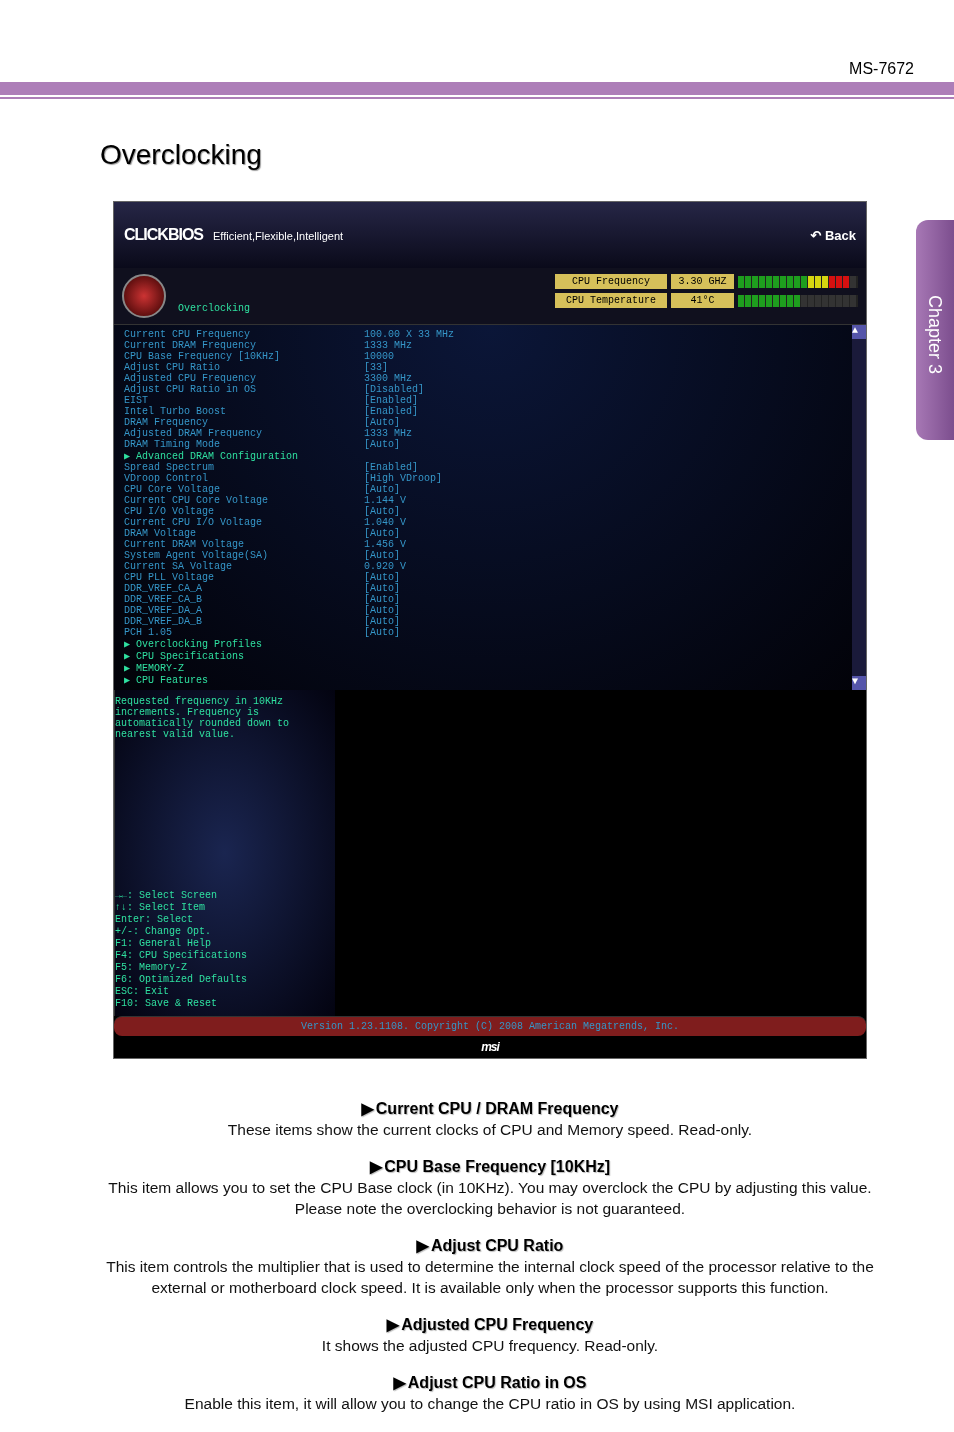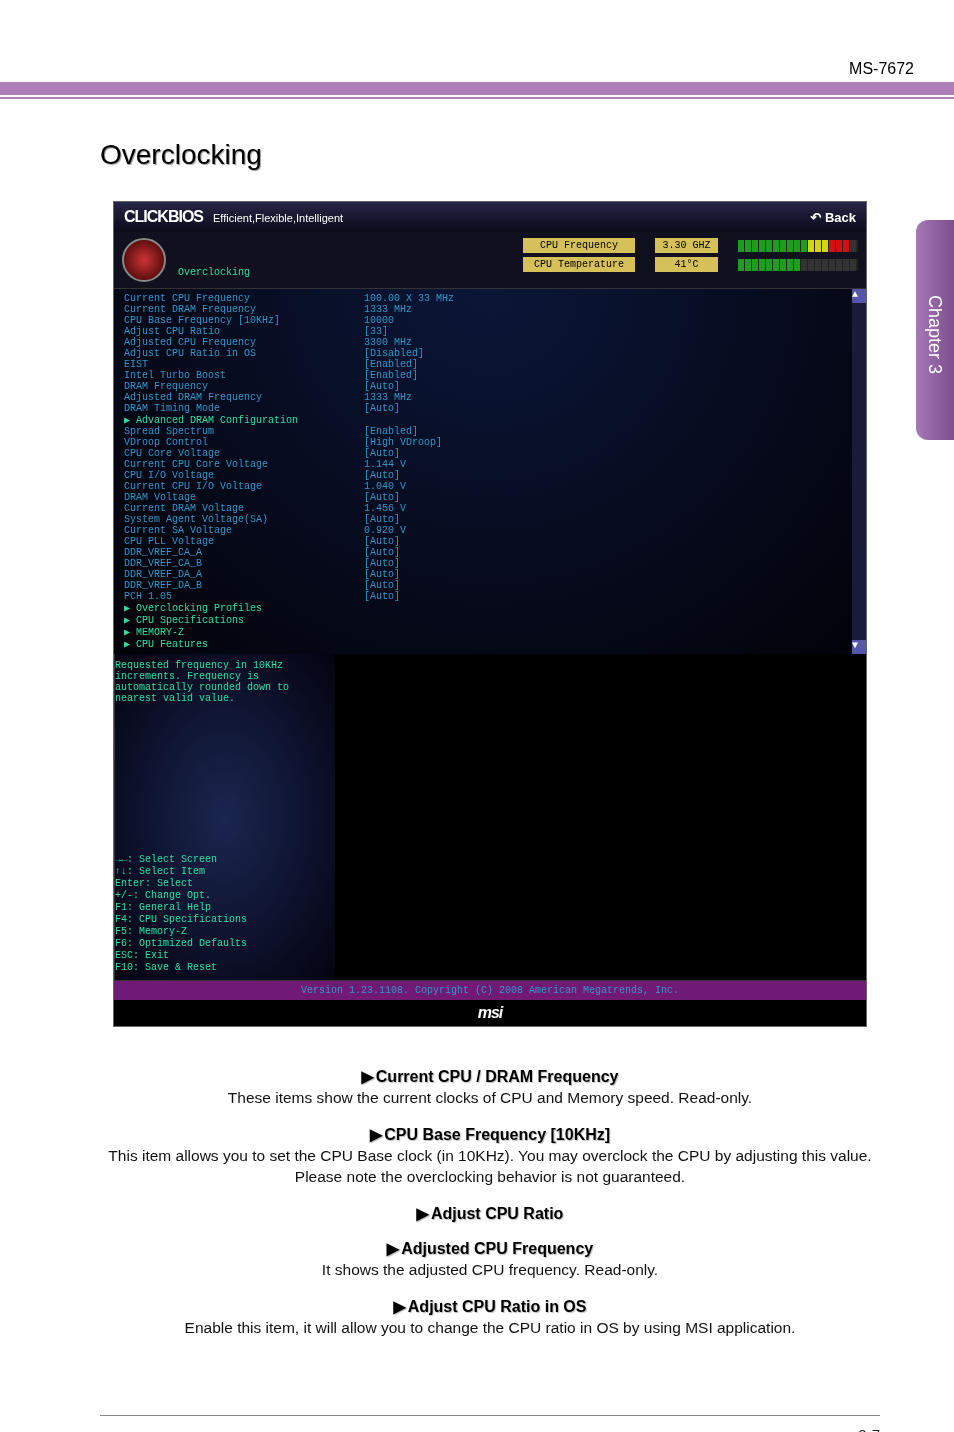--- a/index.html
+++ b/index.html
@@ -59,42 +59,42 @@
     width: 752px;
     background: #000;
     border: 1px solid #666;
     font-family: "Courier New", monospace;
     font-size: 10px;
     color: #fff;
     margin: 0 auto 40px;
   }
   .bios-top {
     background: linear-gradient(#262646,#0a0a1a);
-    padding: 6px 10px;
+    padding: 24px 10px;
     display: flex;
     justify-content: space-between;
     align-items: center;
   }
   .bios-logo { font-size: 16px; font-family: Arial; font-weight: bold; letter-spacing: -1px; }
   .bios-logo-sub { font-size: 11px; font-family: Arial; font-weight: normal; margin-left: 4px; }
   .bios-back { color: #fff; font-family: Arial; font-size: 13px; font-weight: bold; }
   .bios-header2 {
     display: flex;
     background: #10101e;
     padding: 6px 8px;
     gap: 8px;
   }
   .oc-icon {
     width: 40px; height: 40px; border-radius: 50%;
     background: radial-gradient(circle,#cc3333,#330000);
     border: 2px solid #888;
   }
   .oc-title { color: #2fe0a0; align-self: flex-end; padding-bottom: 4px; padding-left: 4px; }
   .header-right { margin-left: auto; display: flex; flex-direction: column; gap: 4px; }
-  .hdr-row { display: flex; gap: 20px; align-items: center; }
+  .hdr-row { display: flex; gap: 4px; align-items: center; }
   .hdr-label { background: #d6c05a; color: #000; padding: 2px 6px; width: 100px; text-align: center; }
   .hdr-unit { background: #d6c05a; color: #000; padding: 2px 4px; width: 55px; text-align: center; }
   .bar { width: 120px; height: 12px; background: #222; display: flex; }
   .bar .seg { width: 6px; margin-right: 1px; }
   .bar .seg.green { background: #1e9e1e; }
   .bar .seg.yellow { background: #d6d610; }
   .bar .seg.red { background: #d61010; }
   .bar .seg.off { background: #333; }
   .bios-body { display: flex; border-top: 1px solid #333; flex-direction: column; }
   .bios-left {
@@ -116,26 +116,26 @@
   .green { color: #2fe0a0; }
   .bios-scroll {
     position: absolute;
     right: 0; top: 0; bottom: 0; width: 14px;
     background: #1a1a3a;
     display: flex; flex-direction: column; justify-content: space-between;
   }
   .scroll-thumb { background: #5555aa; height: 14px; }
   .bios-version {
     text-align: center; color: #3596c8; padding: 4px;
-    border-top: 1px solid #333; background: #701a75;
+    border-top: 1px solid #333; background: #7f1d1d; border-radius: 8px;
   }
   .bios-footer {
     text-align: center; background: #000; padding: 4px;
   }
-  .msi-logo { color: #fff; font-family: Arial; font-style: italic; font-weight: bold; font-size: 16px; letter-spacing: -1px; }
+  .msi-logo { color: #fff; font-family: Arial; font-style: italic; font-weight: bold; font-size: 12px; letter-spacing: -1px; }
   .desc-section { margin-top: 24px; text-align: center; }
   .desc-h { font-weight: bold; color: #000; text-shadow: 1px 1px 1px #bbb; margin-top: 16px; font-size: 16px; }
   .desc-h .tri { margin-right: 2px; }
   .desc-p { color: #111; font-size: 15.5px; margin: 2px 0 6px; line-height: 1.35; }
   .help-list div { margin-bottom: 1px; }
   .page-footer {
     border-top: 1px solid #888;
     margin: 60px 40px 0 100px;
     padding: 10px 0;
     text-align: right;
@@ -376,20 +376,21 @@
     <div class="bios-version">Version 1.23.1108. Copyright (C) 2008 American Megatrends, Inc.</div>
     <div class="bios-footer"><span class="msi-logo">msi</span></div>
   </div>
 
   <div class="desc-section" id="desc-section">
       <div class="desc-h"><span class="tri">▶</span>Current CPU / DRAM Frequency</div>
       <div class="desc-p">These items show the current clocks of CPU and Memory speed. Read-only.</div>
       <div class="desc-h"><span class="tri">▶</span>CPU Base Frequency [10KHz]</div>
       <div class="desc-p">This item allows you to set the CPU Base clock (in 10KHz). You may overclock the CPU by adjusting this value. Please note the overclocking behavior is not guaranteed.</div>
       <div class="desc-h"><span class="tri">▶</span>Adjust CPU Ratio</div>
+      <div class="desc-p">This item controls the multiplier that is used to determine the internal clock speed of the processor relative to the external or motherboard clock speed. It is available only when the processor supports this function.</div>
       <div class="desc-h"><span class="tri">▶</span>Adjusted CPU Frequency</div>
       <div class="desc-p">It shows the adjusted CPU frequency. Read-only.</div>
       <div class="desc-h"><span class="tri">▶</span>Adjust CPU Ratio in OS</div>
       <div class="desc-p">Enable this item, it will allow you to change the CPU ratio in OS by using MSI application.</div>
     </div>
 </div>
 
 <div class="page-footer">
   <span>3-7</span>
 </div>

